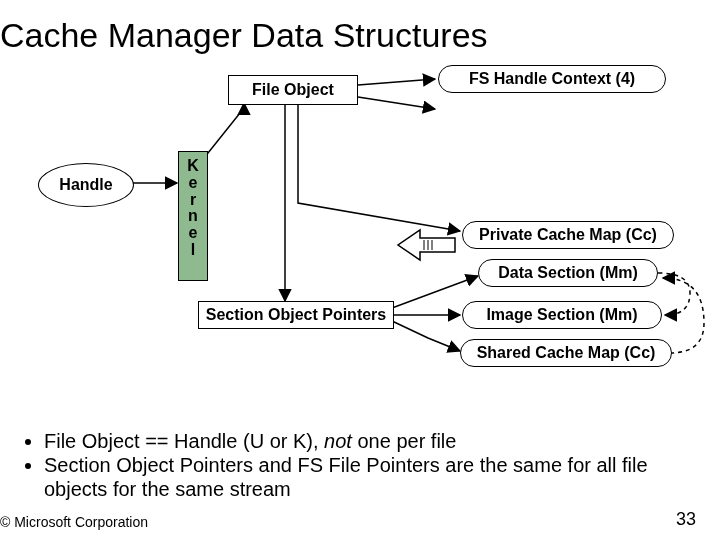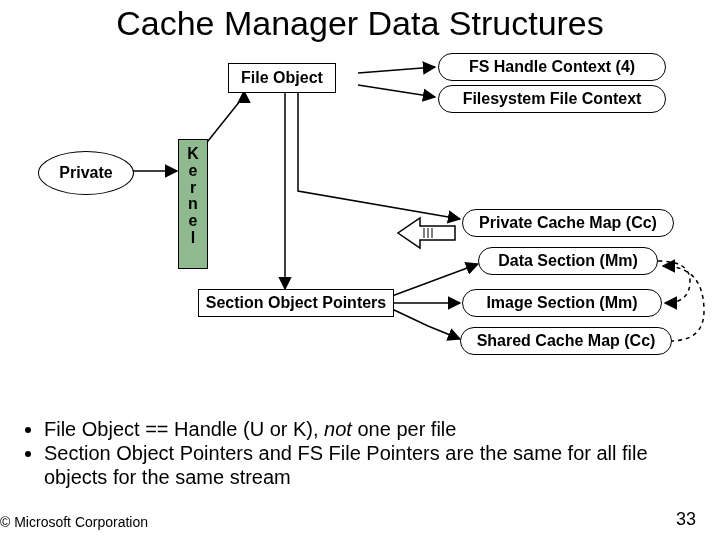--- a/index.html
+++ b/index.html
@@ -5,24 +5,23 @@
   * { box-sizing: border-box; margin: 0; padding: 0; }
   body {
     width: 720px;
     height: 540px;
     background: #fff;
     font-family: Arial, Helvetica, sans-serif;
     position: relative;
     overflow: hidden;
   }
   .title {
-    text-align: center;
     font-size: 34px;
     font-weight: 400;
-    padding: 4px 0 8px 0;
+    padding: 16px 0 8px 0;
   }
   .canvas {
     position: relative;
     width: 100%;
     height: 360px;
   }
   svg.arrows {
     position: absolute;
     top: 0; left: 0;
     width: 720px; height: 360px;
@@ -123,34 +122,33 @@
 
     <line x1="392" y1="252" x2="460" y2="252" stroke="#000" stroke-width="1.5" marker-end="url(#arr)"></line>
 
     <path d="M 392 258 L 428 275 L 460 288" fill="none" stroke="#000" stroke-width="1.5" marker-end="url(#arr)"></path>
 
     <path d="M 658 210 Q 690 210 690 230 Q 690 252 665 252" fill="none" stroke="#000" stroke-width="1.5" stroke-dasharray="4 4" marker-end="url(#arr)"></path>
 
     <path d="M 670 290 Q 704 290 704 260 Q 704 215 663 215" fill="none" stroke="#000" stroke-width="1.5" stroke-dasharray="4 4" marker-end="url(#arr)"></path>
   </svg>
 
-  <div class="node ellipse" style="left:38px; top:100px; width:96px; height:44px;">Private</div>
+  <div class="node ellipse" style="left:38px; top:100px; width:96px; height:44px;">Handle</div>
 
   <div class="kernel" style="left:178px; top:88px; width:30px; height:130px; white-space:pre;">K
 e
 r
 n
 e
 l</div>
 
-  <div class="node rectbox" style="left:228px; top:12px; width:108px; height:30px;">File Object</div>
+  <div class="node rectbox" style="left:228px; top:12px; width:130px; height:30px;">File Object</div>
 
   <div class="node roundbox" style="left:438px; top:2px; width:228px; height:28px;">FS Handle Context (4)</div>
 
-  <div class="node roundbox" style="left:438px; top:34px; width:228px; height:28px;">Filesystem File Context</div>
 
   <div class="node roundbox" style="left:462px; top:158px; width:212px; height:28px;">Private Cache Map (Cc)</div>
 
   <div class="node roundbox" style="left:478px; top:196px; width:180px; height:28px;">Data Section (Mm)</div>
 
   <div class="node rectbox" style="left:198px; top:238px; width:196px; height:28px;">Section Object Pointers</div>
 
   <div class="node roundbox" style="left:462px; top:238px; width:200px; height:28px;">Image Section (Mm)</div>
 
   <div class="node roundbox" style="left:460px; top:276px; width:212px; height:28px;">Shared Cache Map (Cc)</div>

